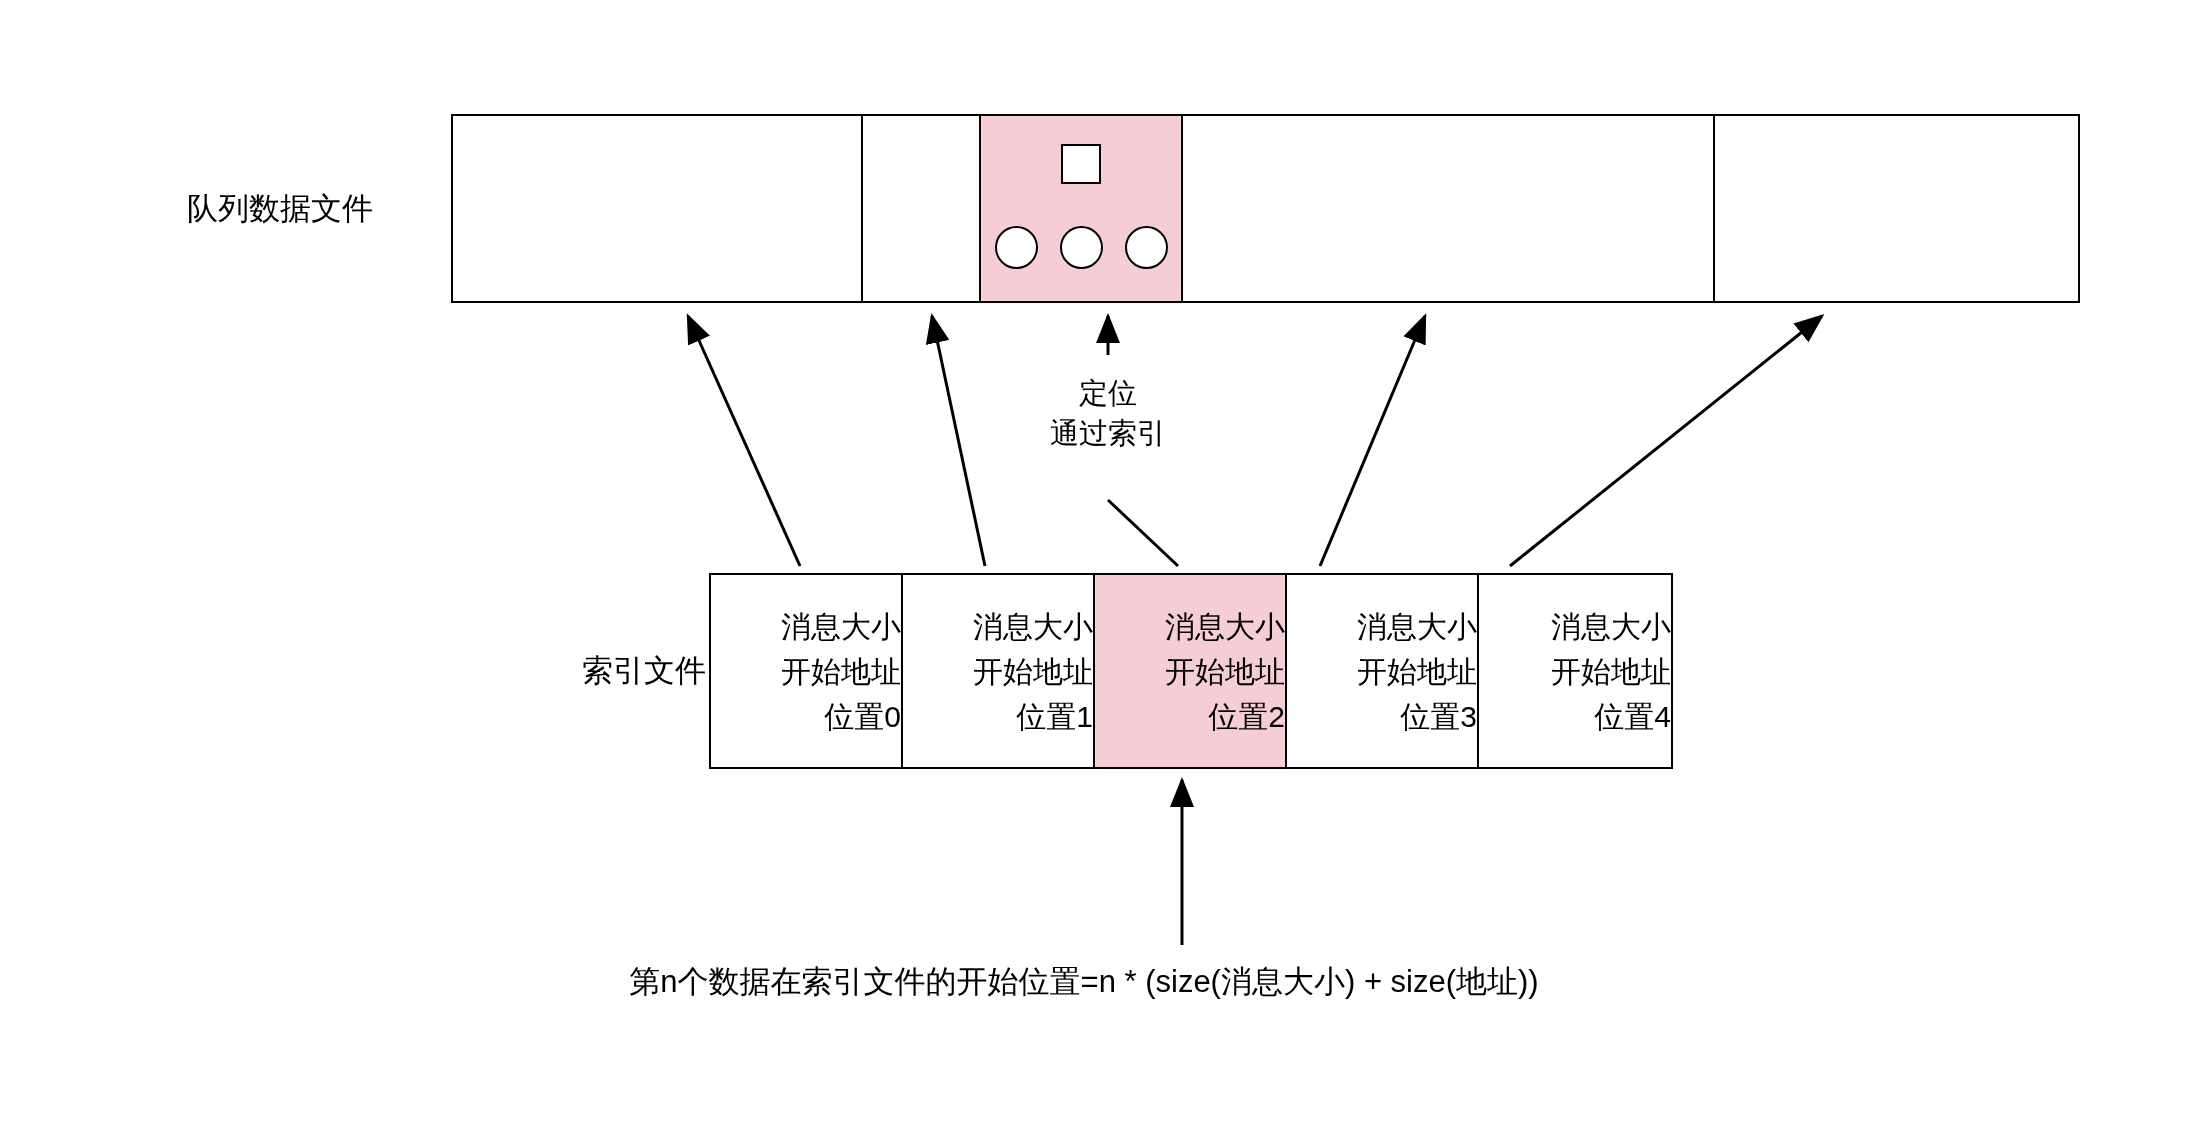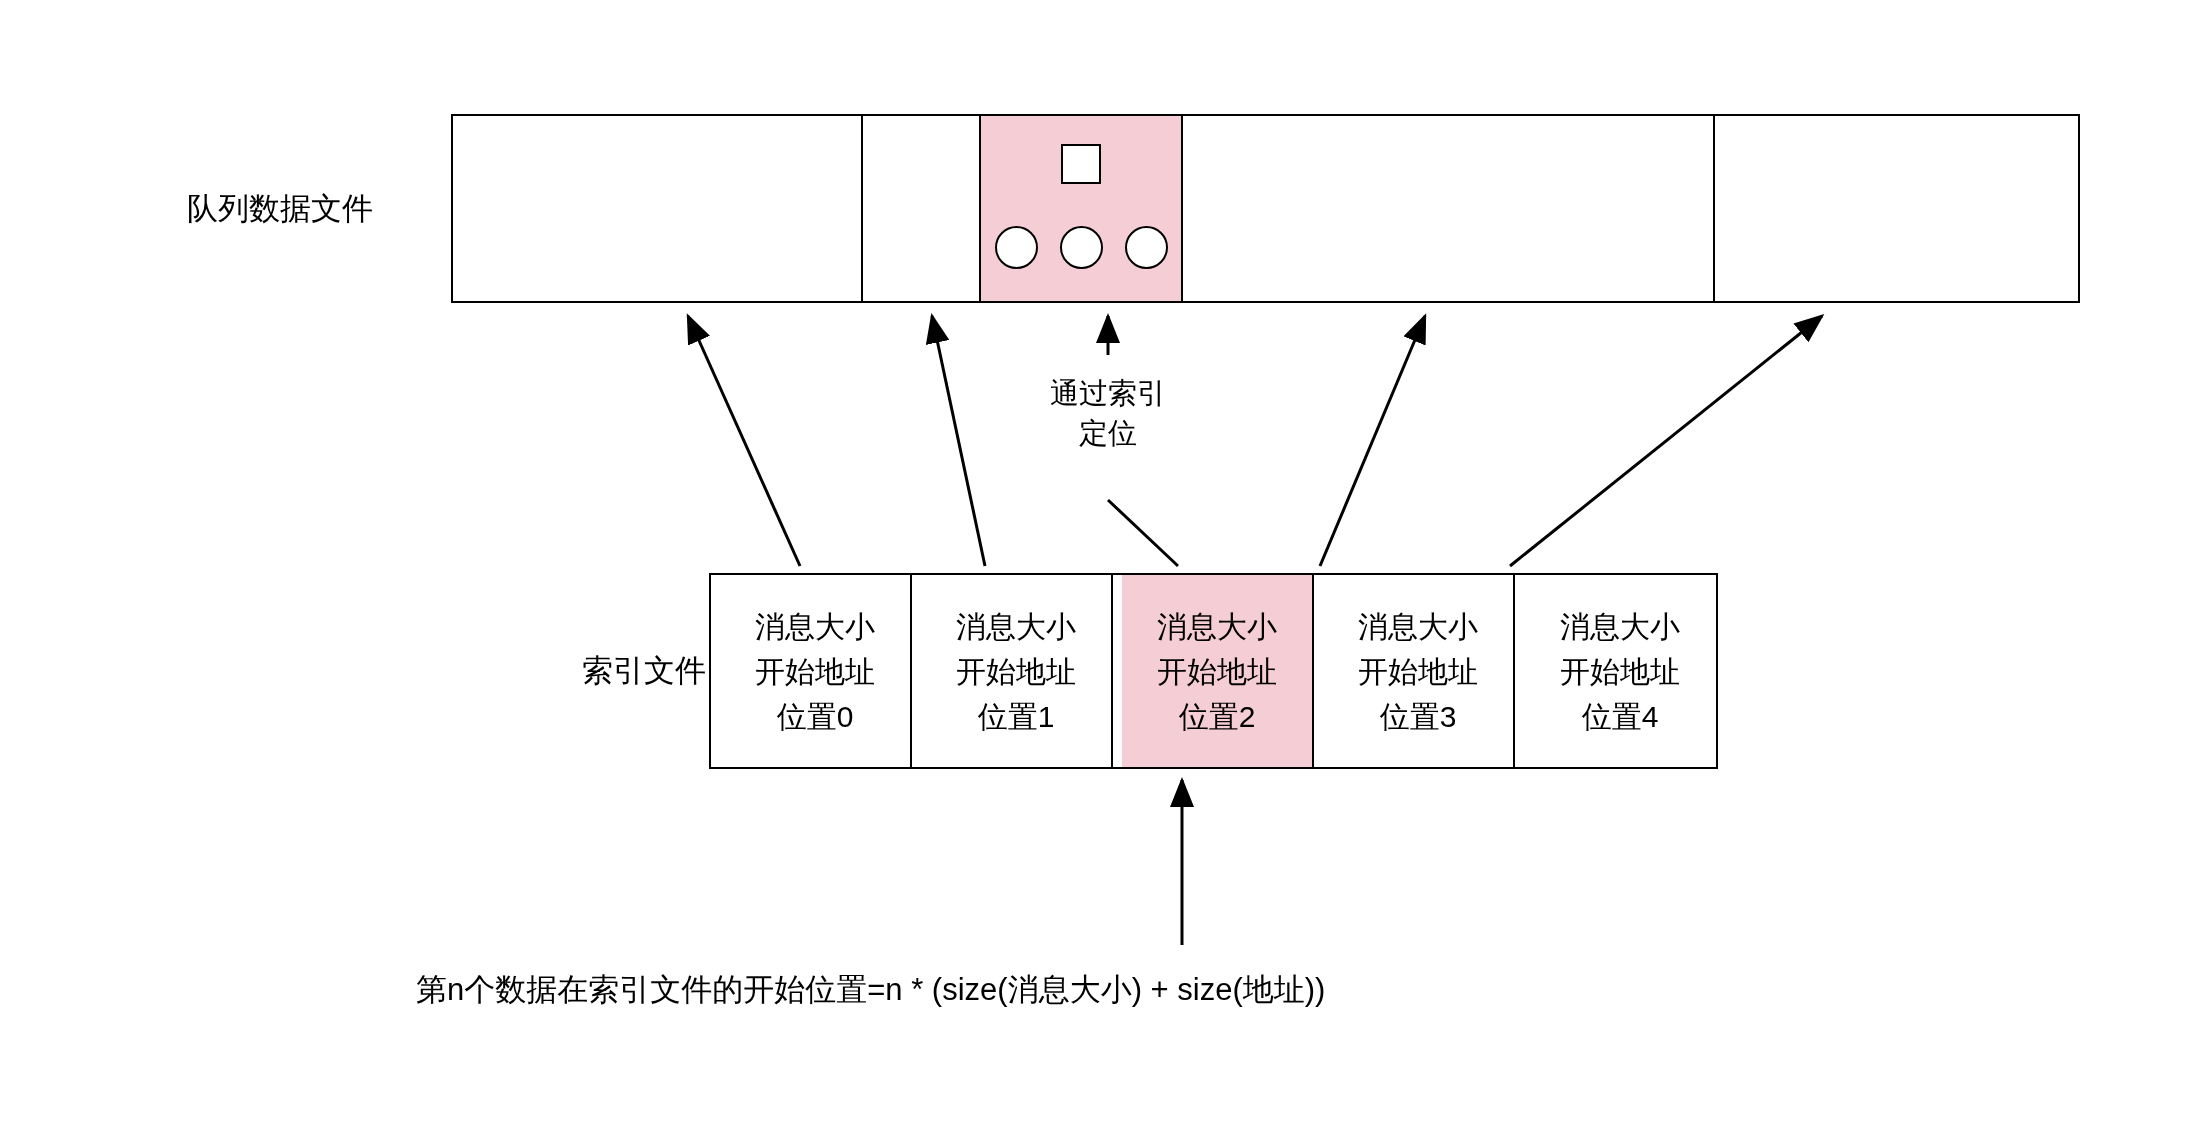--- a/index.html
+++ b/index.html
@@ -117,53 +117,52 @@
     background: #ffffff;
   }
   .index-cell {
     box-sizing: border-box;
     width: 192px;
     height: 100%;
     border-right: 2px solid #000000;
     background: #ffffff;
     display: flex;
     flex-direction: column;
-    align-items: center;
+    align-items: flex-end;
     justify-content: center;
     font-size: 30px;
     line-height: 45px;
     white-space: nowrap;
-    margin-left: 9px;
   }
   .index-cell:last-child {
     border-right: none;
   }
   .index-cell.highlight {
     background: #f5cdd4;
   }
 
   
   .note-locate {
     position: absolute;
     left: 978px;
     top: 373px;
     width: 260px;
     text-align: center;
     font-size: 29px;
     line-height: 40px;
   }
   .formula {
     position: absolute;
-    left: 416px;
+    left: 384px;
     top: 962px;
     width: 1400px;
+    text-align: center;
     font-size: 31px;
     line-height: 40px;
     white-space: nowrap;
-    margin-top: 8px;
   }
 </style>
 </head>
 <body>
 
 <div id="canvas">
 
   <svg id="svg-layer" viewBox="0 0 2199 1129">
     <defs>
       <marker id="arrowhead" markerWidth="10" markerHeight="8" refX="9" refY="4" orient="auto" markerUnits="strokeWidth">
@@ -204,22 +203,22 @@
         <div class="node-circle c1"></div>
         <div class="node-circle c2"></div>
         <div class="node-circle c3"></div>
       </div>
     </div>
     <div class="queue-cell" style="width:532px;"></div>
     <div class="queue-cell" style="width:363px;"></div>
   </div>
 
   <div class="note-locate">
+    <div>定位</div>
     <div>通过索引</div>
-    <div>定位</div>
   </div>
 
   <div class="index-label">索引文件</div>
 
   <div class="index-row">
     <div class="index-cell">
       <div>消息大小</div>
       <div>开始地址</div>
       <div>位置0</div>
     </div>

